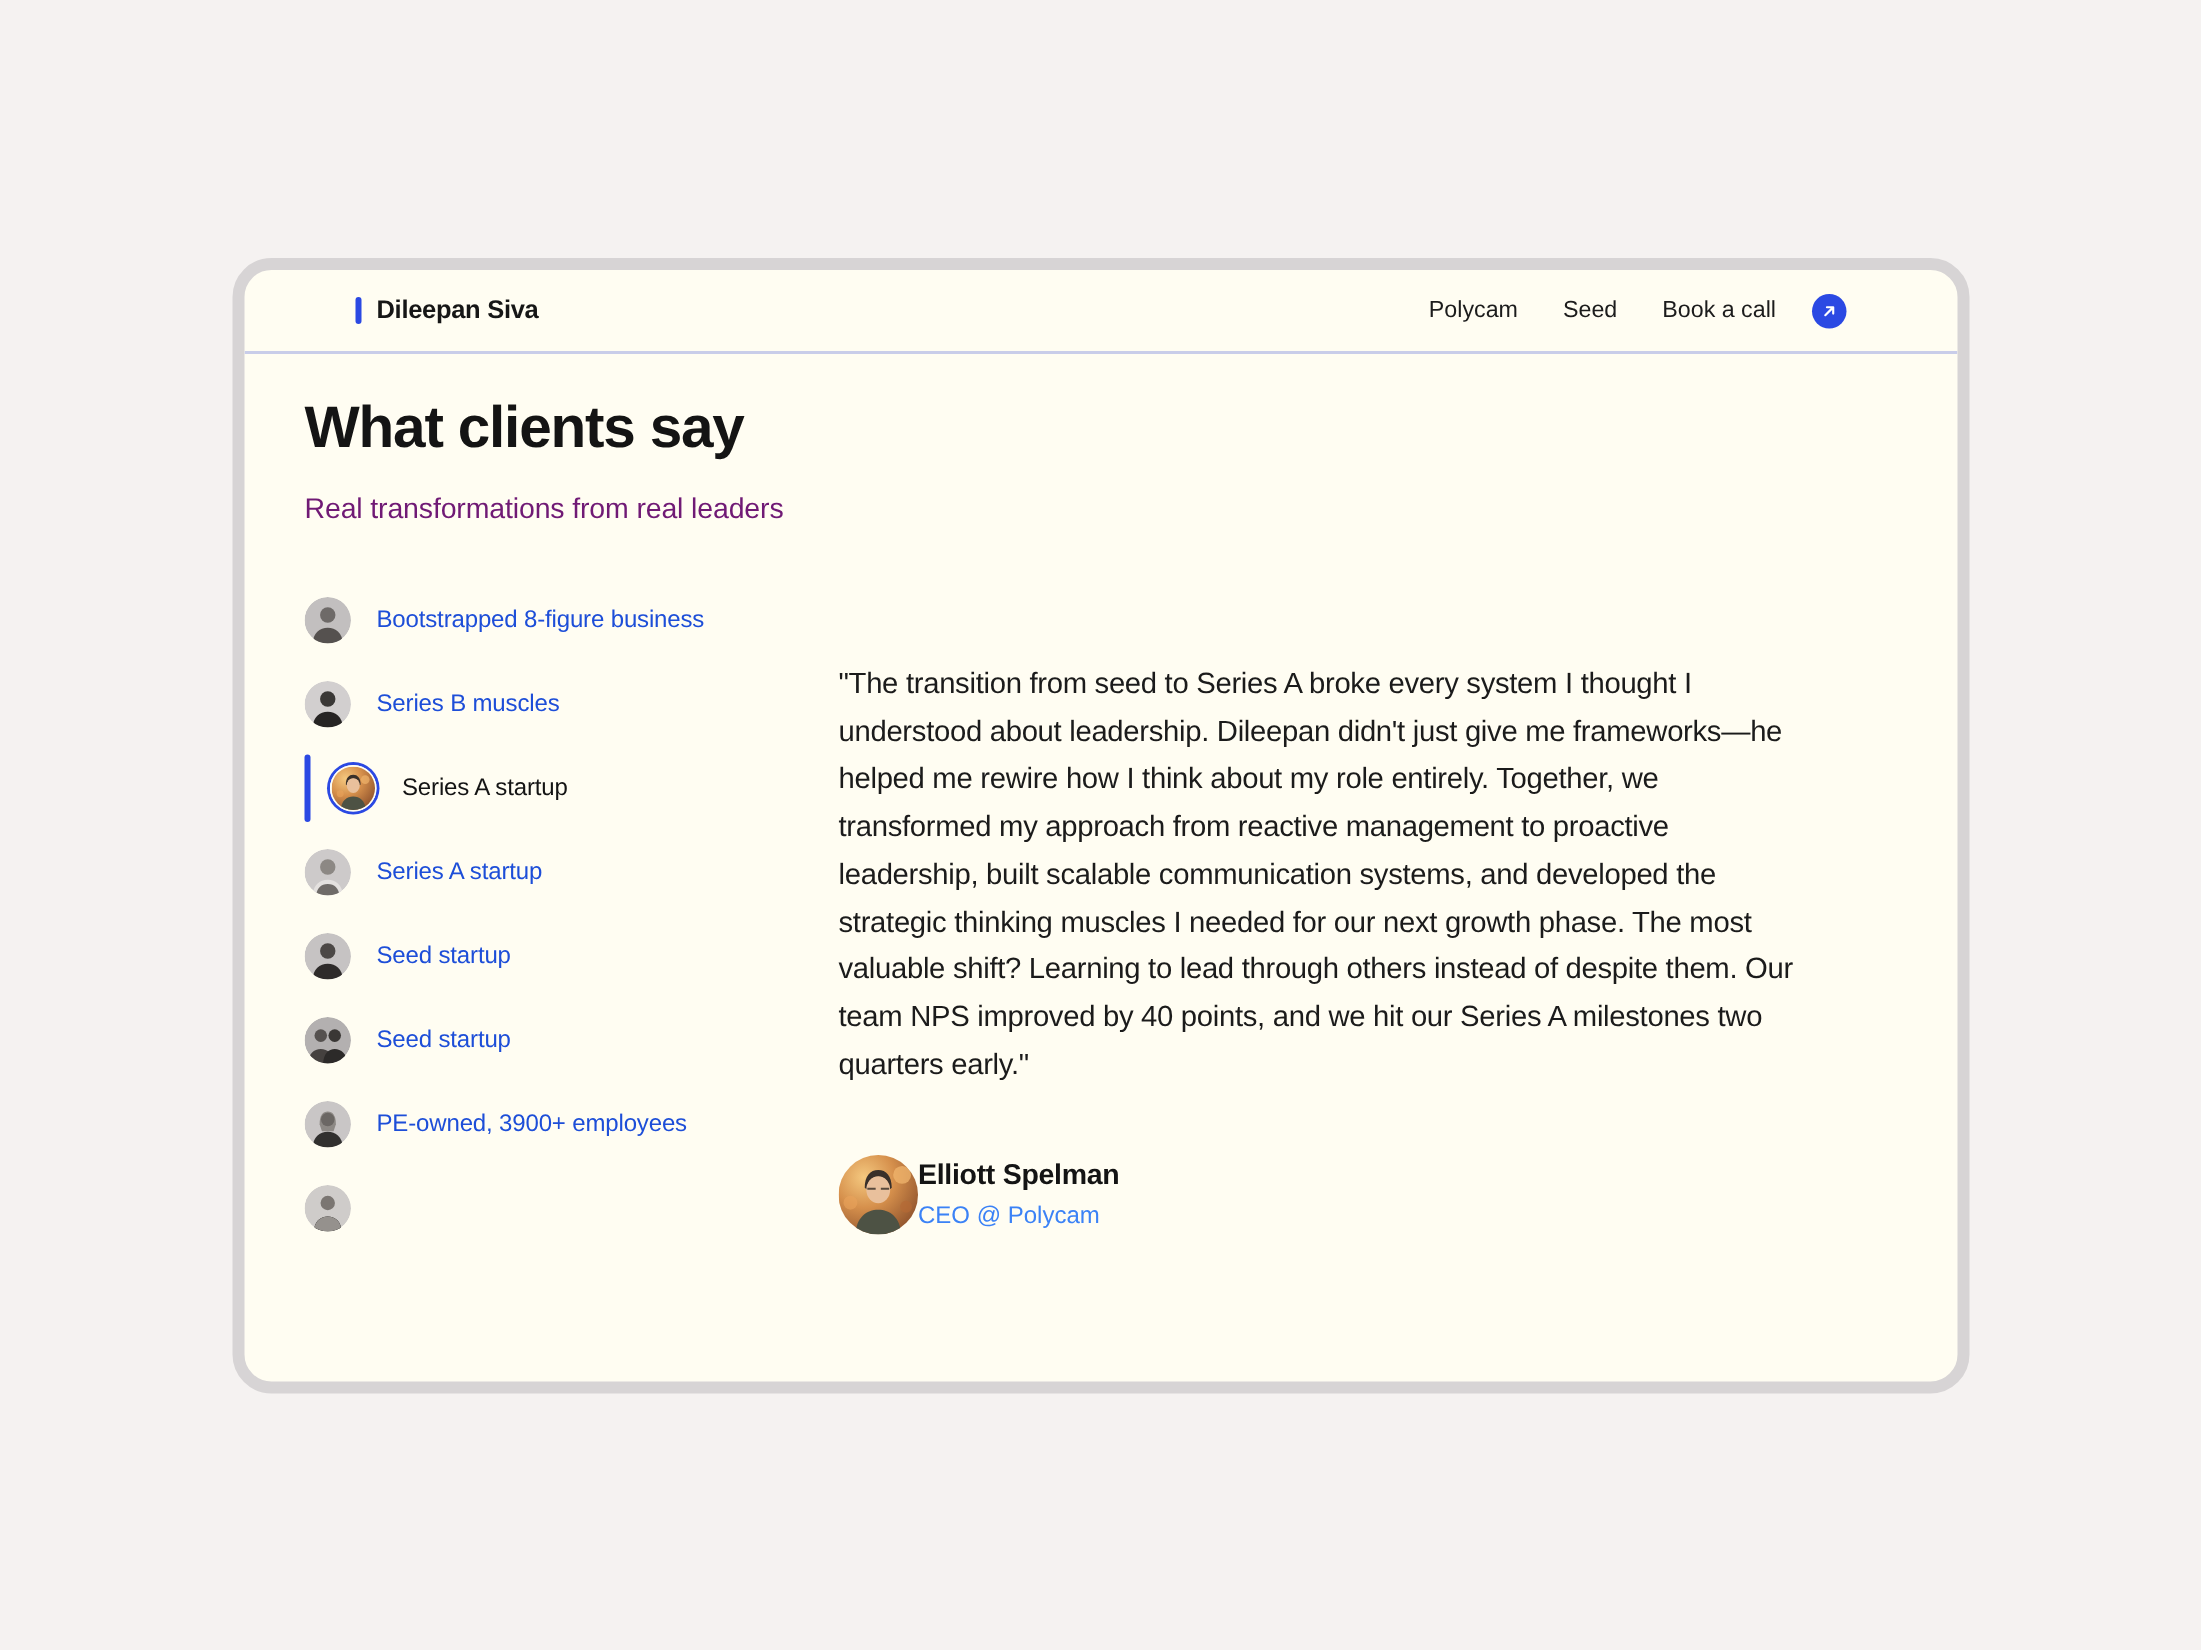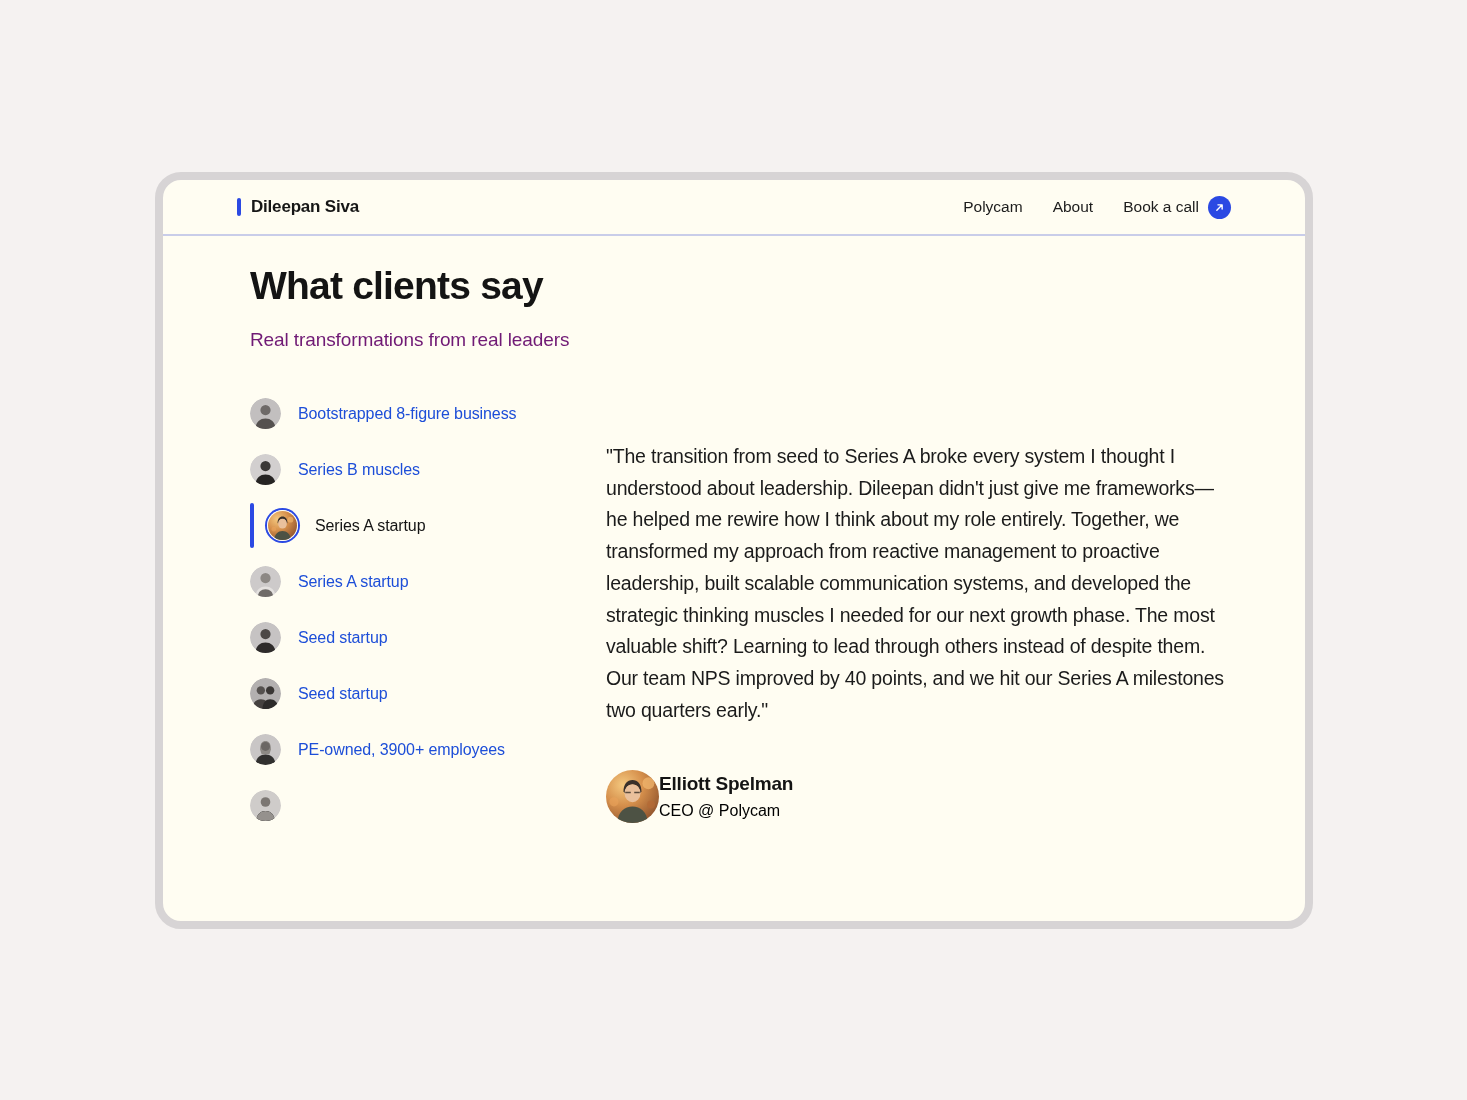--- a/index.html
+++ b/index.html
@@ -33,31 +33,31 @@
   }
   .logo { display: flex; align-items: center; gap: 10px; cursor: pointer; }
   .logo-bar {
     width: 4px; height: 18px; border-radius: 2px;
     background: #2b49e3;
   }
   .logo-text { font-size: 17px; font-weight: 700; letter-spacing: -0.2px; }
 
   .nav { display: flex; align-items: center; gap: 30px; }
   .nav-link { font-size: 15.5px; color: #1c1c1c; cursor: pointer; }
-  .book-call { display: flex; align-items: center; gap: 9px; cursor: pointer; }
+  .book-call { display: flex; align-items: center; gap: 24px; cursor: pointer; }
   .book-call-label { font-size: 15.5px; color: #1c1c1c; }
   .arrow-circle {
     width: 23px; height: 23px; border-radius: 50%;
     background: #2b49e3;
     display: flex; align-items: center; justify-content: center;
   }
   .arrow-circle svg { width: 11px; height: 11px; }
 
   
-  .card-body { flex: 1 1 auto; padding: 28px 74px 0 74px; margin-left: 13px; }
+  .card-body { flex: 1 1 auto; padding: 28px 74px 0 40px; }
   .page-title {
     font-size: 39px; font-weight: 600; letter-spacing: -0.8px;
     color: #141414;
   }
   .page-subtitle {
     margin-top: 21px; font-size: 19px; letter-spacing: -0.1px;
     color: #701a75;
   }
 
   .content { display: flex; margin-top: 47px; }
@@ -100,21 +100,21 @@
     font-size: 19.5px; line-height: 31.7px; letter-spacing: -0.2px;
     color: #1b1b1b;
   }
   .author { display: flex; align-items: center; margin-top: 44px; }
   .author-avatar {
     width: 53px; height: 53px; border-radius: 50%;
     overflow: hidden; flex: 0 0 auto;
   }
   .author-avatar svg { display: block; width: 100%; height: 100%; }
   .author-name { font-size: 19px; font-weight: 600; letter-spacing: -0.2px; color: #141414; }
-  .author-role { margin-top: 7px; font-size: 16px; color: #000000; }
+  .author-role { margin-top: 7px; font-size: 16px; color: #3b82f6; }
 </style>
 </head>
 <body>
 
 <svg width="0" height="0" style="position:absolute" aria-hidden="true">
   <defs>
     <radialGradient id="warmbg" cx="32%" cy="28%" r="85%">
       <stop offset="0%" stop-color="#f4c87f"></stop>
       <stop offset="45%" stop-color="#d6904c"></stop>
       <stop offset="100%" stop-color="#8a4e2a"></stop>
@@ -125,21 +125,21 @@
 <div class="stage">
   <div class="card">
 
     <div class="card-header">
       <div class="logo">
         <span class="logo-bar"></span>
         <span class="logo-text">Dileepan Siva</span>
       </div>
       <div class="nav">
         <span class="nav-link">Polycam</span>
-        <span class="nav-link">About</span>
+        <span class="nav-link">Seed</span>
         <span class="book-call">
           <span class="book-call-label">Book a call</span>
           <span class="arrow-circle">
             <svg viewBox="0 0 10 10">
                 <path d="M2.6 7.4 L7.2 2.8 M3.6 2.6 H7.4 V6.4" stroke="#ffffff" stroke-width="1.3" fill="none" stroke-linecap="round" stroke-linejoin="round"></path>
               </svg>
           </span>
         </span>
       </div>
     </div>

